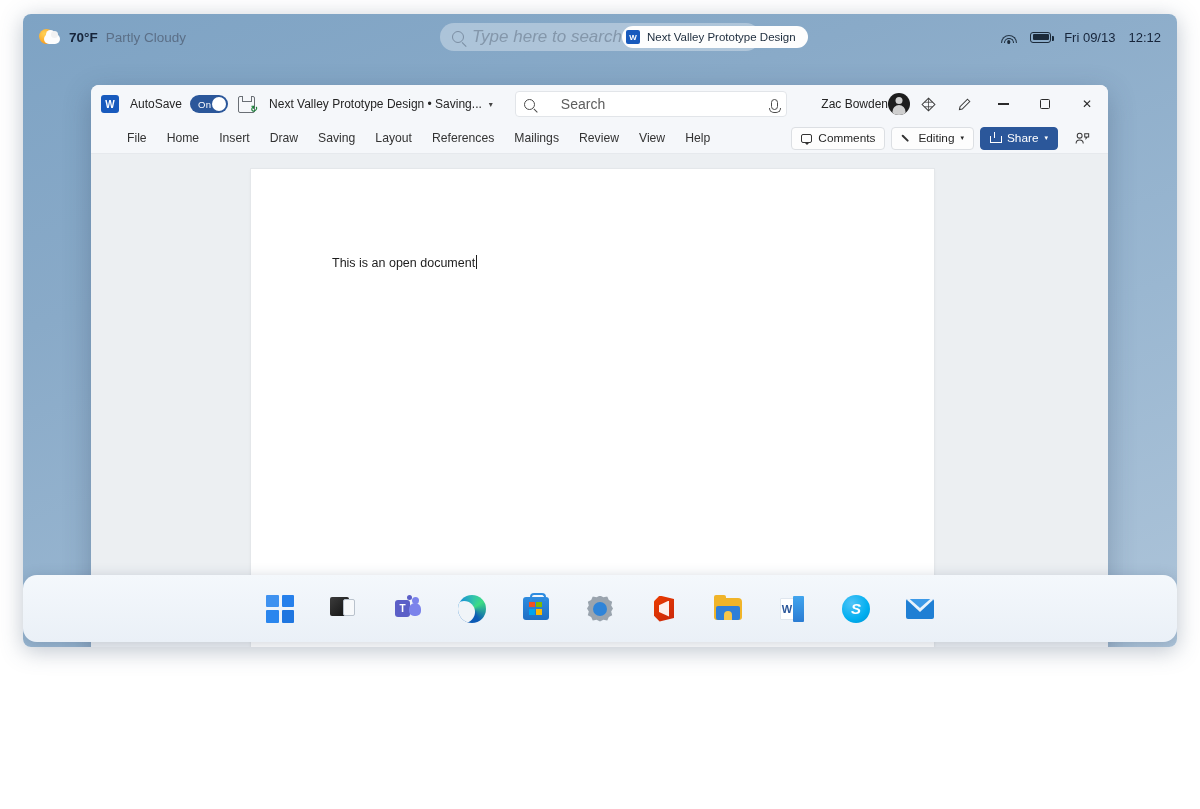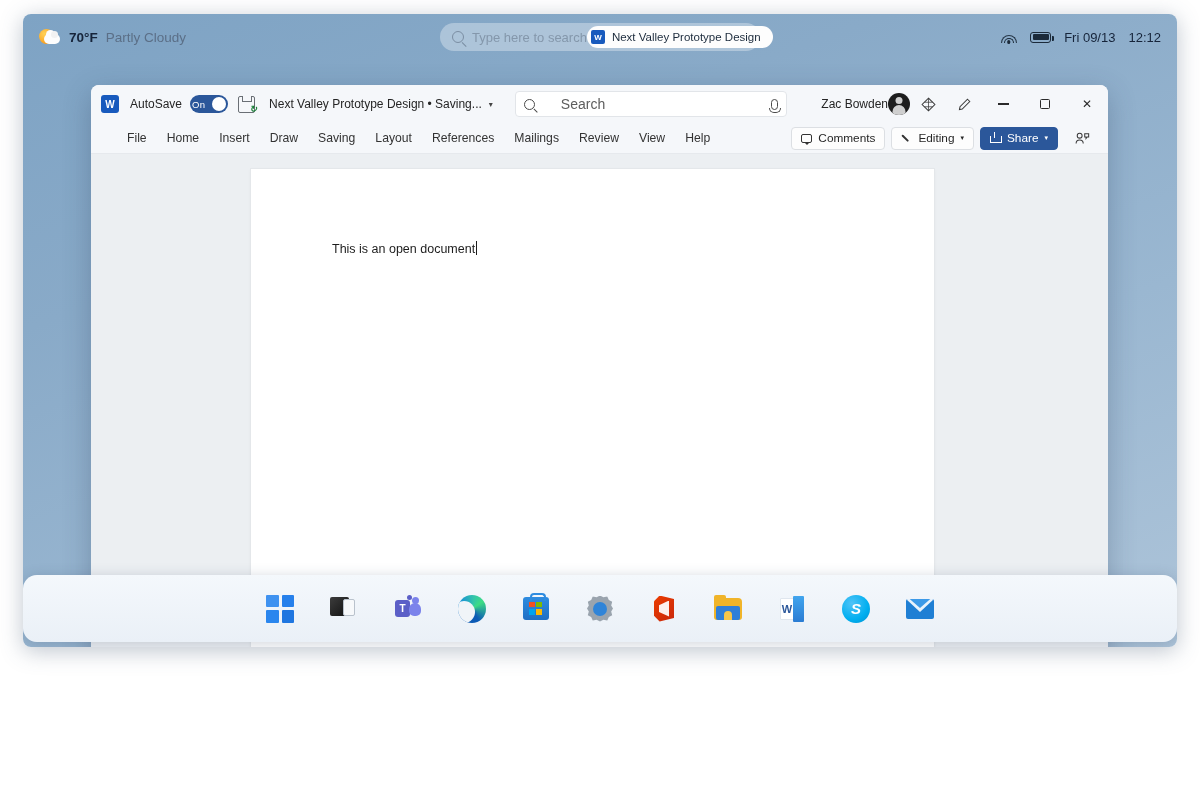--- a/index.html
+++ b/index.html
@@ -82,21 +82,21 @@
     position: absolute; left: 50%; top: 23px;
     transform: translate(-50%, -50%);
     display: flex; align-items: center;
     width: 320px; height: 28px;
     border-radius: 14px;
     background: rgba(255,255,255,.33);
     padding: 0 4px 0 12px;
   }
   .sb-mag { width: 12px; height: 12px; border: 1.4px solid #7b8ea3; border-radius: 50%; position: relative; flex: none; }
   .sb-mag::after { content: ""; position: absolute; right: -4px; bottom: -3px; width: 6px; height: 1.4px; background: #7b8ea3; transform: rotate(45deg); }
-  .sb-ph { font-size: 13px; color: #8497ab; margin-left: 8px; white-space: nowrap; }
+  .sb-ph { font-size: 17px; color: #8497ab; margin-left: 8px; white-space: nowrap; font-style: italic; }
   .chip {
     margin-left: auto;
     display: flex; align-items: center; gap: 7px;
     height: 22px; padding: 0 12px 0 4px;
     border-radius: 11px;
     background: #fdfdfd;
     font-size: 11.5px; color: #1c2b3c; white-space: nowrap;
   }
   .wordmini {
     width: 14px; height: 14px; border-radius: 2px;
@@ -145,21 +145,21 @@
     background: #185abd; color: #fff;
     font-size: 10px; font-weight: bold;
     display: flex; align-items: center; justify-content: center; flex: none;
   }
   .autosave-lbl { margin-left: 11px; font-size: 12px; color: #252525; }
   .toggle {
     margin-left: 8px; width: 38px; height: 18px; border-radius: 9px;
     background: #2b579a; position: relative; flex: none;
     display: flex; align-items: center;
   }
-  .toggle span { font-size: 9.5px; color: #fff; margin-left: 2px; letter-spacing: .2px; }
+  .toggle span { font-size: 9.5px; color: #fff; margin-left: 8px; letter-spacing: .2px; }
   .toggle i { position: absolute; right: 2px; top: 2px; width: 14px; height: 14px; border-radius: 50%; background: #fff; }
   .saveicon {
     margin-left: 10px; width: 17px; height: 17px;
     border: 1.4px solid #6a6f75; border-radius: 2px; position: relative; flex: none;
   }
   .saveicon::before { content: ""; position: absolute; left: 3px; top: -1px; width: 8px; height: 5px; border: 1.3px solid #6a6f75; border-top: none; background: #f5f7fa; }
   .saveicon i { position: absolute; right: -3px; bottom: -2px; font-size: 9px; color: #1a7f37; font-weight: bold; line-height: 1; }
   .doctitle { margin-left: 14px; font-size: 12px; color: #252525; white-space: nowrap; }
   .chev { margin-left: 7px; font-size: 8px; color: #444; }
 
@@ -231,21 +231,21 @@
     position: absolute; left: 0; top: 69px; right: 0; bottom: 0;
     background: #eceff2;
   }
   .page {
     position: absolute; left: 160px; top: 15px;
     width: 683px; height: 600px;
     background: #fff;
     box-shadow: 0 0 0 1px #e4e7ea, 0 1px 4px rgba(0,0,0,.06);
   }
   .doctext {
-    position: absolute; left: 81px; top: 72px;
+    position: absolute; left: 81px; top: 86px;
     font-size: 12.5px; color: #1d1d1d; white-space: nowrap;
   }
   .caret {
     display: inline-block; width: 1px; height: 14px;
     background: #1d1d1d; vertical-align: -2px; margin-left: 1px;
   }
 
   
   #taskbar {
     position: absolute;

